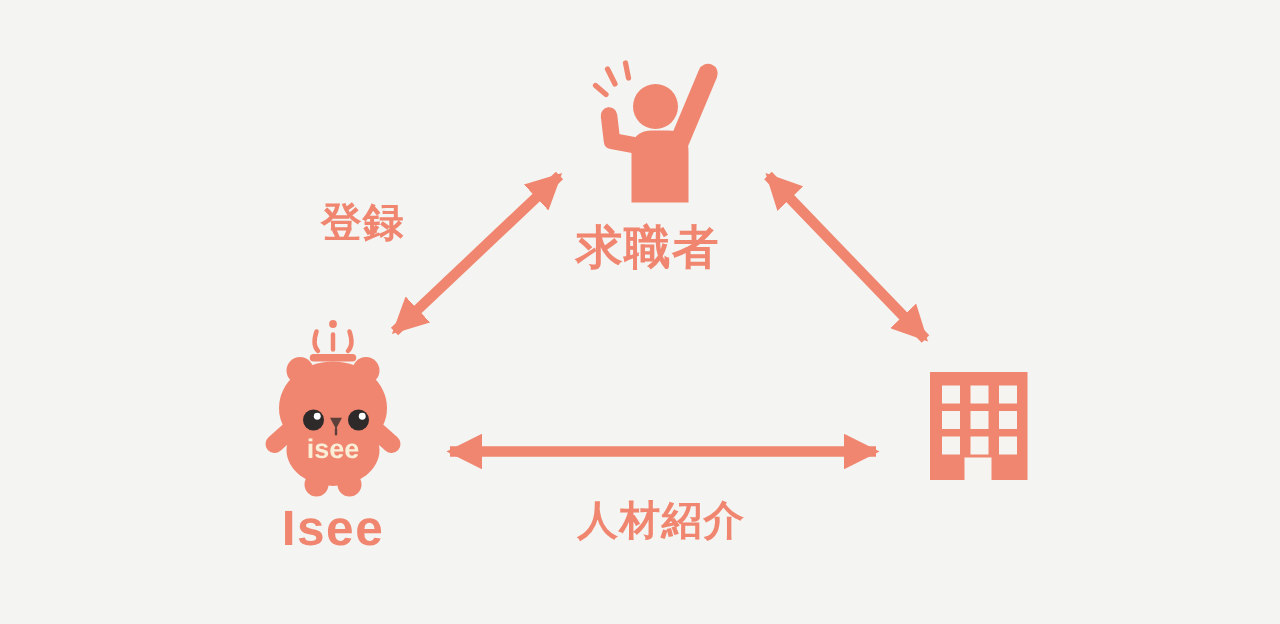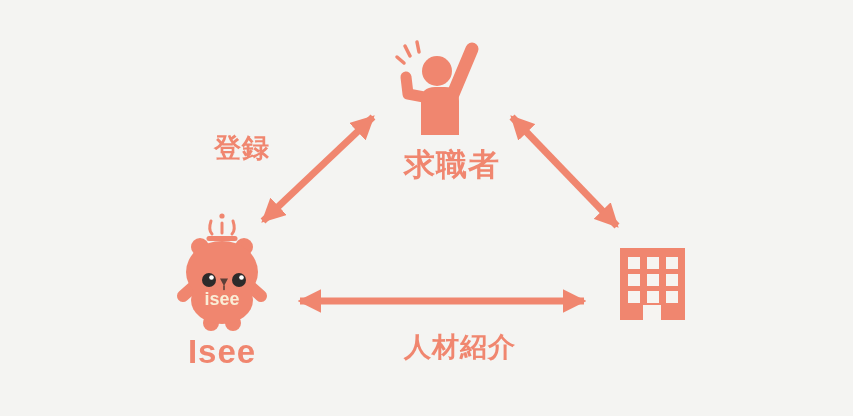--- a/index.html
+++ b/index.html
@@ -115,23 +115,23 @@
         <rect x="647" y="274" width="12" height="12"></rect>
         <rect x="666" y="274" width="12" height="12"></rect>
         <rect x="628" y="291" width="12" height="12"></rect>
         <rect x="647" y="291" width="12" height="12"></rect>
         <rect x="666" y="291" width="12" height="12"></rect>
         <rect x="643" y="305" width="18" height="15"></rect>
       </g>
     </g>
   </svg>
 
-  <div class="label node-label" style="left:452px; top:165px;font-family:Liberation Mono, monospace;">求職者</div>
+  <div class="label node-label" style="left:432px; top:165px;font-family:Liberation Mono, monospace;">求職者</div>
 
   <div class="label edge-label" style="left:242px; top:148px;">登録</div>
 
 
-  <div class="label edge-label" style="left:460px; top:347px;text-align:center;">人材紹介</div>
+  <div class="label edge-label" style="left:441px; top:347px;text-align:center;">人材紹介</div>
 
   <div class="label node-label-lg" style="left:222px; top:352px;">Isee</div>
 
 
 </div>
 
 </body></html>

